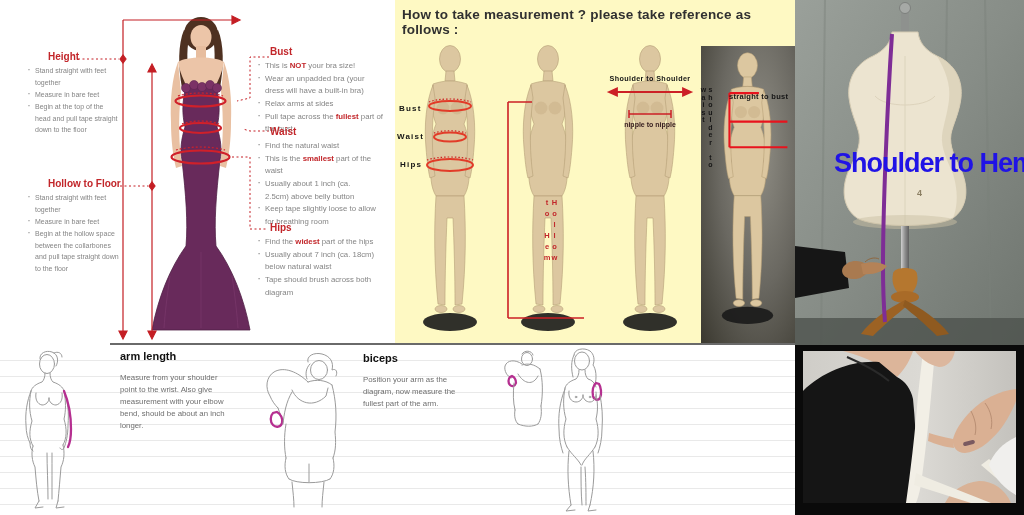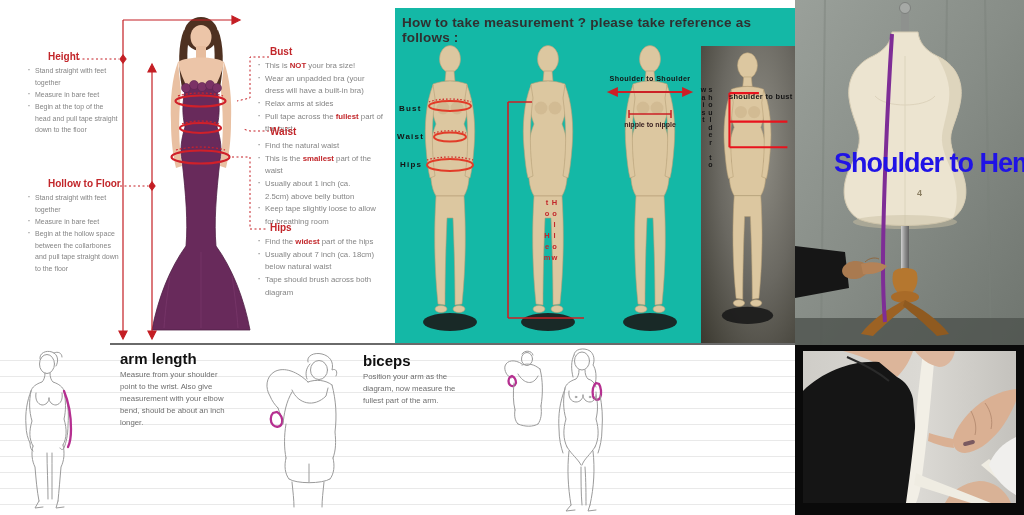--- a/index.html
+++ b/index.html
@@ -16,21 +16,21 @@
   .left-col li{font-size:7px;line-height:1.7;}
   .right-col li{font-size:7.8px;line-height:1.62;}
   .em{color:#c2262a;font-weight:bold;}
   
   .mid-header{font-size:13.5px;font-weight:bold;color:#303030;letter-spacing:.2px;}
   .fig-label{font-weight:bold;color:#151515;}
   .vtext{writing-mode:vertical-rl;text-orientation:upright;line-height:1;}
   .fig4bg{background:radial-gradient(ellipse at 62% 35%, #908e85 0%, #6a6861 50%, #3a382f 100%);}
   
   .ruled{background-image:repeating-linear-gradient(to bottom, transparent 0 15px, #e9e9e9 15px 16px);}
-  .bt-title{font-size:15px;font-weight:bold;color:#101010;margin-bottom:2px;}
+  .bt-title{font-size:11px;font-weight:bold;color:#101010;margin-bottom:10px;}
   .bt-body{font-size:7.8px;line-height:1.55;color:#6e6e6e;}
   .caption-blue{color:#2013e6;font-weight:bold;font-size:27px;letter-spacing:-1px;text-align:center;white-space:nowrap;margin-left:25px;}
   .form-size{font-size:9px;font-weight:bold;color:#8b7f63;}
   .sketch path,.sketch ellipse,.sketch circle{fill:none;stroke:#9b9b9b;stroke-width:1;stroke-linecap:round;}
   .sketch .mag{stroke:#b52f90;stroke-width:2.3;}
   .mid-sep{background:#6a6a6a;}
 </style>
 </head>
 <body>
 
@@ -132,21 +132,21 @@
     <div class="abs right-col" style="left:258px;top:222px;width:118px;">
       <div class="sec-title">Hips</div>
       <ul class="blt">
         <li><span>Find the </span><span class="em">widest</span><span> part of the hips</span></li>
         <li><span>Usually about 7 inch (ca. 18cm) below natural waist</span><span class="em"></span><span></span></li>
         <li><span>Tape should brush across both diagram</span><span class="em"></span><span></span></li>
       </ul>
     </div>
   </div>
 
-  <div class="abs" style="left:395px;top:8px;width:400px;height:345px;background:#14b8a6;">
+  <div class="abs" style="left:395px;top:0;width:400px;height:345px;background:#fef9c3;">
     <div class="abs mid-header" style="left:7px;top:7px;width:390px;">How to take measurement ?  please take reference as follows :</div>
   </div>
 
   <svg width="0" height="0" style="position:absolute;" aria-hidden="true">
     <defs>
       <symbol id="mnq" viewBox="0 0 100 300">
         <ellipse cx="50" cy="282" rx="27" ry="9" fill="#191919" opacity="0.9"></ellipse>
         <g fill="#dcc7a0" stroke="#b6a077" stroke-width="0.6">
           <ellipse cx="50" cy="19" rx="10.5" ry="13.5"></ellipse>
           <path d="M46,31 L45,41 L55,41 L54,31 Z"></path>
@@ -200,21 +200,21 @@
     <path d="M29,74 L71,74 M29,70 L29,78 M71,70 L71,78" stroke="#cc2026" stroke-width="1.5" fill="none"></path>
   </svg>
   <div class="abs fig-label" style="left:600px;top:74px;width:100px;text-align:center;font-size:7.2px;letter-spacing:.4px;">Shoulder to Shoulder</div>
   <div class="abs fig-label" style="left:620px;top:121px;width:60px;text-align:center;font-size:7px;color:#3a2222;">nipple to nipple</div>
 
   <svg class="abs" style="left:700px;top:40px;" width="95" height="300" viewBox="0 0 100 300">
     <use href="#mnq"></use>
     <path d="M31,48 L31,105 M31,48 L62,48 M31,78 L92,78 M31,105 L92,105" stroke="#e8131d" stroke-width="2.2" fill="none"></path>
   </svg>
   <div class="abs vtext fig-label" style="left:700px;top:86px;height:84px;font-size:7px;letter-spacing:.5px;">shoulder to waist</div>
-  <div class="abs fig-label" style="left:729px;top:92px;font-size:7.5px;letter-spacing:.3px;">shoulder to bust</div>
+  <div class="abs fig-label" style="left:729px;top:92px;font-size:7.5px;letter-spacing:.3px;">straight to bust</div>
 
   <div class="abs mid-sep" style="left:110px;top:343px;width:685px;height:2px;"></div>
 
   <svg class="abs" style="left:795px;top:0;" width="229" height="345" viewBox="0 0 229 345">
     <defs>
       <linearGradient id="bgg" x1="0" y1="0" x2="1" y2="1">
         <stop offset="0" stop-color="#9aa09a"></stop>
           <stop offset="0.5" stop-color="#878d87"></stop>
           <stop offset="1" stop-color="#6f756f"></stop>
       </linearGradient>

